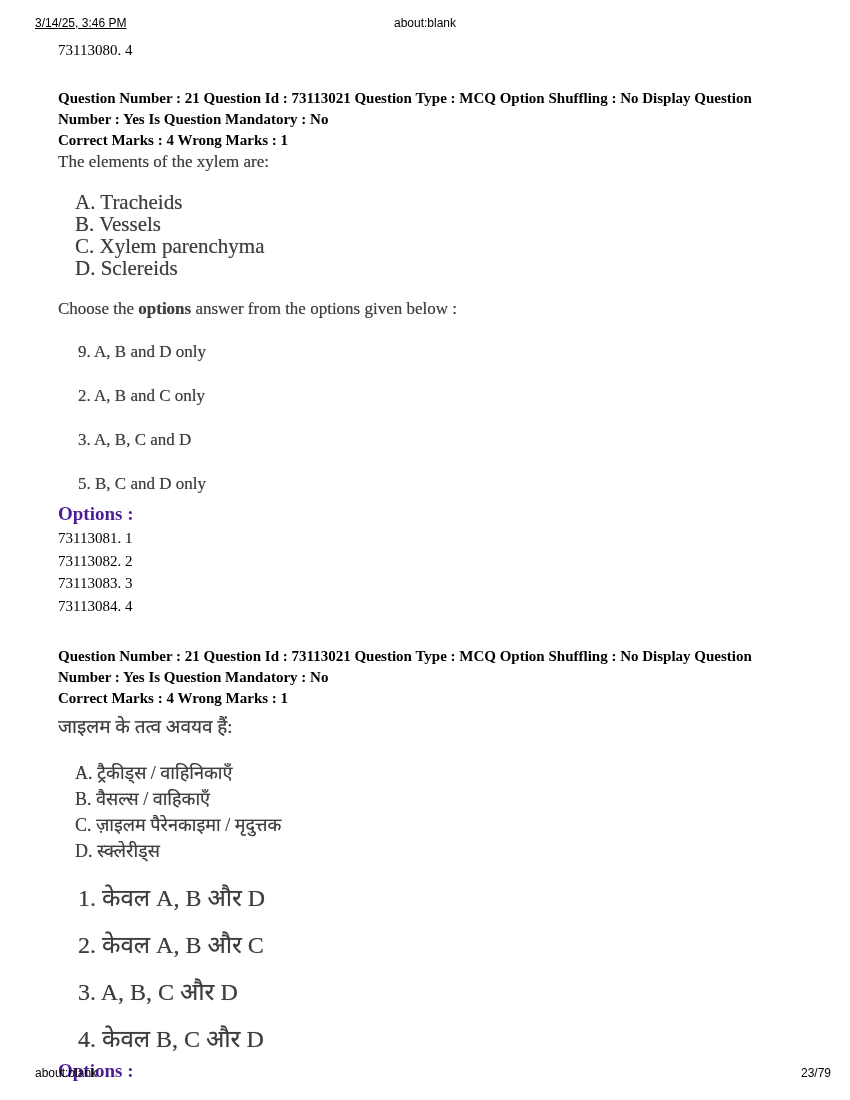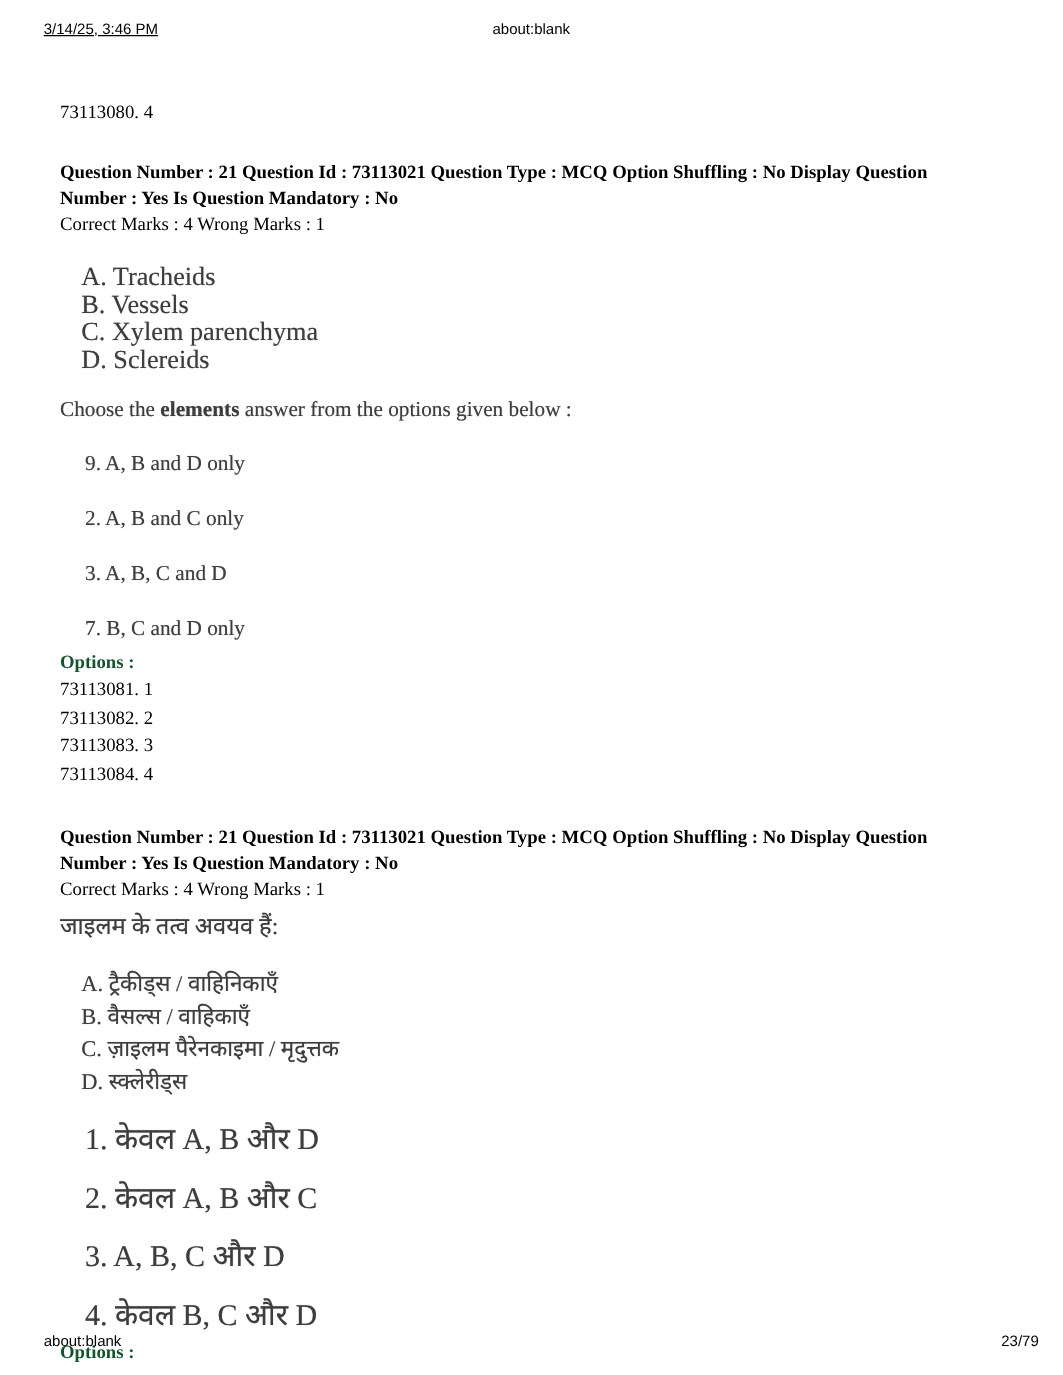--- a/index.html
+++ b/index.html
@@ -30,36 +30,35 @@
     font-family: "Liberation Sans", sans-serif;
     font-size: 12px;
     color: #000;
   }
   .print-footer .url { position: absolute; left: 35px; top: 0; }
   .print-footer .pg { position: absolute; right: 19px; top: 0; }
 
   
   .content {
     position: absolute;
-    top: 40px; left: 48px;
+    top: 40px; left: 58px;
     width: 710px;
-    margin-top: 40px;
   }
   .prev-opt {
     font-size: 15px;
     margin-top: 2px;
   }
   .meta {
     font-weight: bold;
     font-size: 15px;
     line-height: 21px;
     margin-top: 29px;
   }
   .marks {
-    font-weight: normal;
+    font-weight: bold;
     font-size: 15px;
     line-height: 21px;
   }
   
   .scan {
     color: #3d3d3d;
     text-shadow: 0 0 0.7px rgba(60,60,60,0.55);
   }
   .stem {
     font-size: 17px;
@@ -91,23 +90,23 @@
     margin-top: 22px;
   }
   .choices-hi { margin-left: 20px; margin-top: 18px; }
   .choices-hi .choice {
     font-size: 24px;
     line-height: 26px;
     margin-top: 21px;
   }
   .options-label {
     font-weight: bold;
-    font-size: 15px;
+    font-size: 19px;
     margin-top: 8px;
-    color: #14532d;
+    color: #4c1d95;
   }
   .option-ids { margin-top: 2px; }
   .option-ids .oid {
     font-size: 15px;
     line-height: 22.5px;
   }
 </style>
 </head>
 <body>
 
@@ -117,37 +116,38 @@
 </div>
 
 <div class="content">
 
   <div class="prev-opt">73113080. 4</div>
 
   <div>
     <div class="meta">Question Number : 21 Question Id : 73113021 Question Type : MCQ Option Shuffling : No Display Question Number : Yes Is Question Mandatory : No</div>
     <div class="marks">Correct Marks : 4 Wrong Marks : 1</div>
 
+    <div class="stem scan">The elements of the xylem are:</div>
 
     <div class="item-list">
       <div class="item scan">A. Tracheids</div>
       <div class="item scan">B. Vessels</div>
       <div class="item scan">C. Xylem parenchyma</div>
       <div class="item scan">D. Sclereids</div>
     </div>
 
     <div class="choose scan">
-      <span>Choose the </span><b>elements</b><span> answer from the options given below :</span>
+      <span>Choose the </span><b>options</b><span> answer from the options given below :</span>
     </div>
 
     <div class="choices">
       <div class="choice scan">9. A, B and D only</div>
       <div class="choice scan">2. A, B and C only</div>
       <div class="choice scan">3. A, B, C and D</div>
-      <div class="choice scan">7. B, C and D only</div>
+      <div class="choice scan">5. B, C and D only</div>
     </div>
 
     <div class="options-label">Options :</div>
 
     <div class="option-ids">
       <div class="oid">73113081. 1</div>
       <div class="oid">73113082. 2</div>
       <div class="oid">73113083. 3</div>
       <div class="oid">73113084. 4</div>
     </div>

